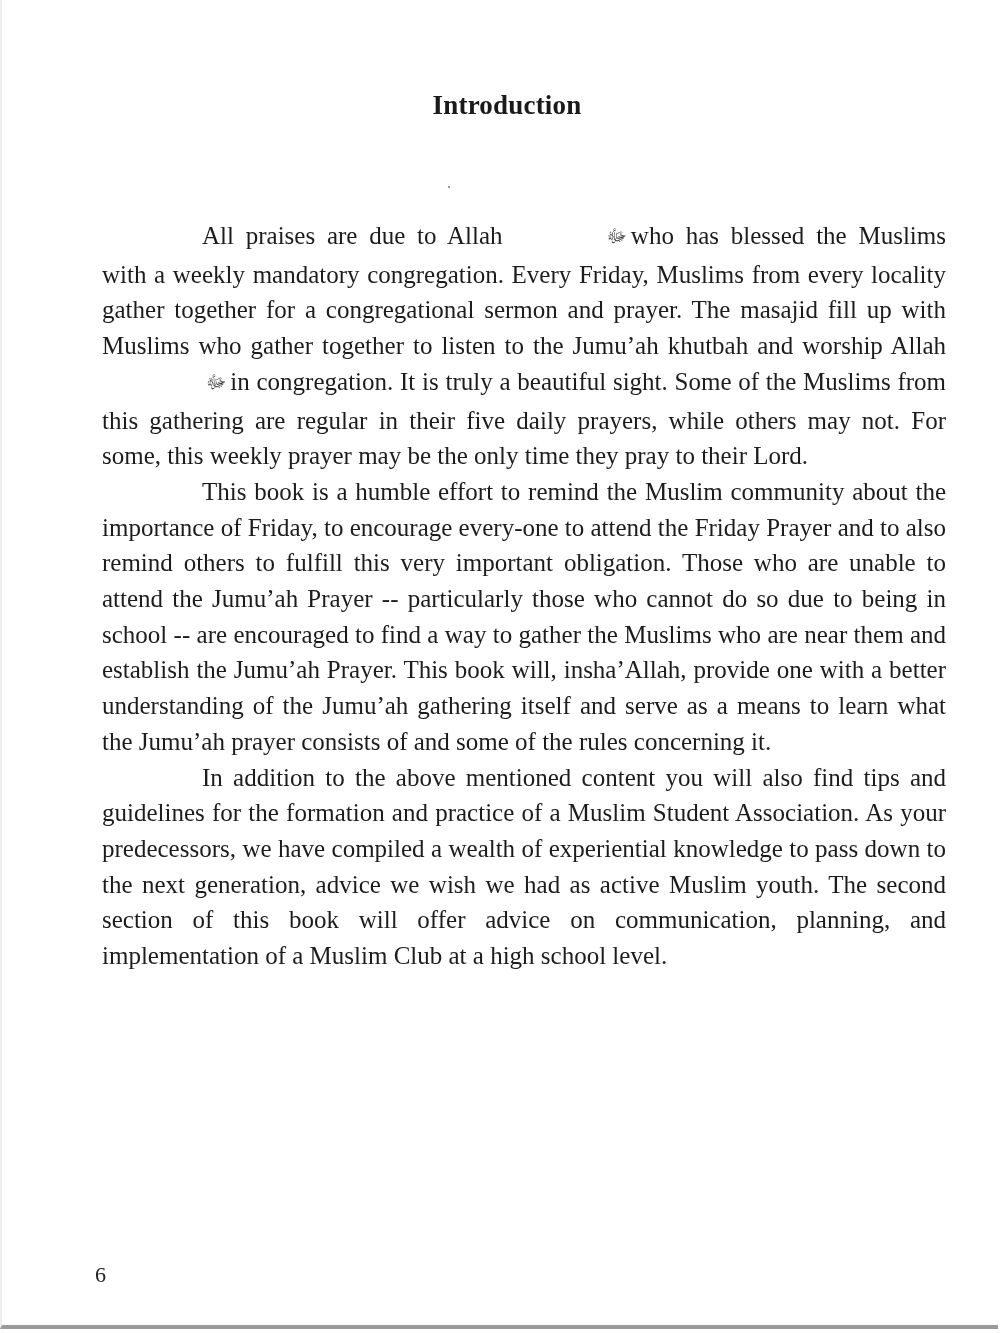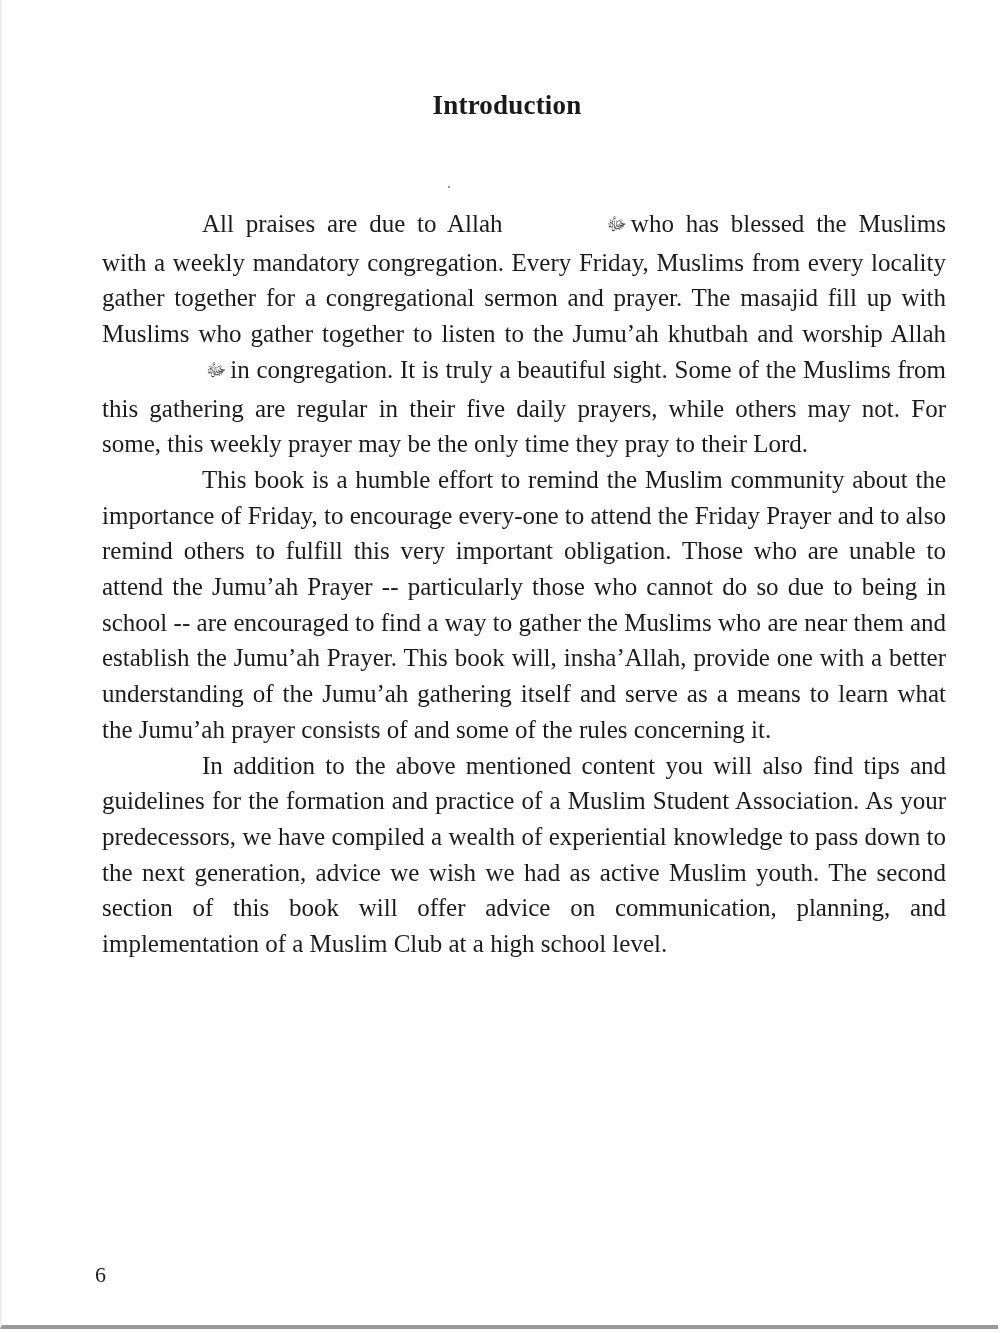--- a/index.html
+++ b/index.html
@@ -30,21 +30,21 @@
     text-align: center;
     font-family: "Liberation Serif", "DejaVu Serif", serif;
     font-weight: bold;
     font-size: 27px;
     color: #1a1a1a;
     letter-spacing: 0.2px;
   }
   .body-text {
     position: absolute;
     left: 100px;
-    top: 206px;
+    top: 218px;
     width: 844px;
     font-family: "Liberation Serif", "DejaVu Serif", serif;
     font-size: 25px;
     line-height: 35.7px;
     color: #1c1c1c;
     text-align: justify;
   }
   .para {
     margin: 0;
     text-indent: 100px;

